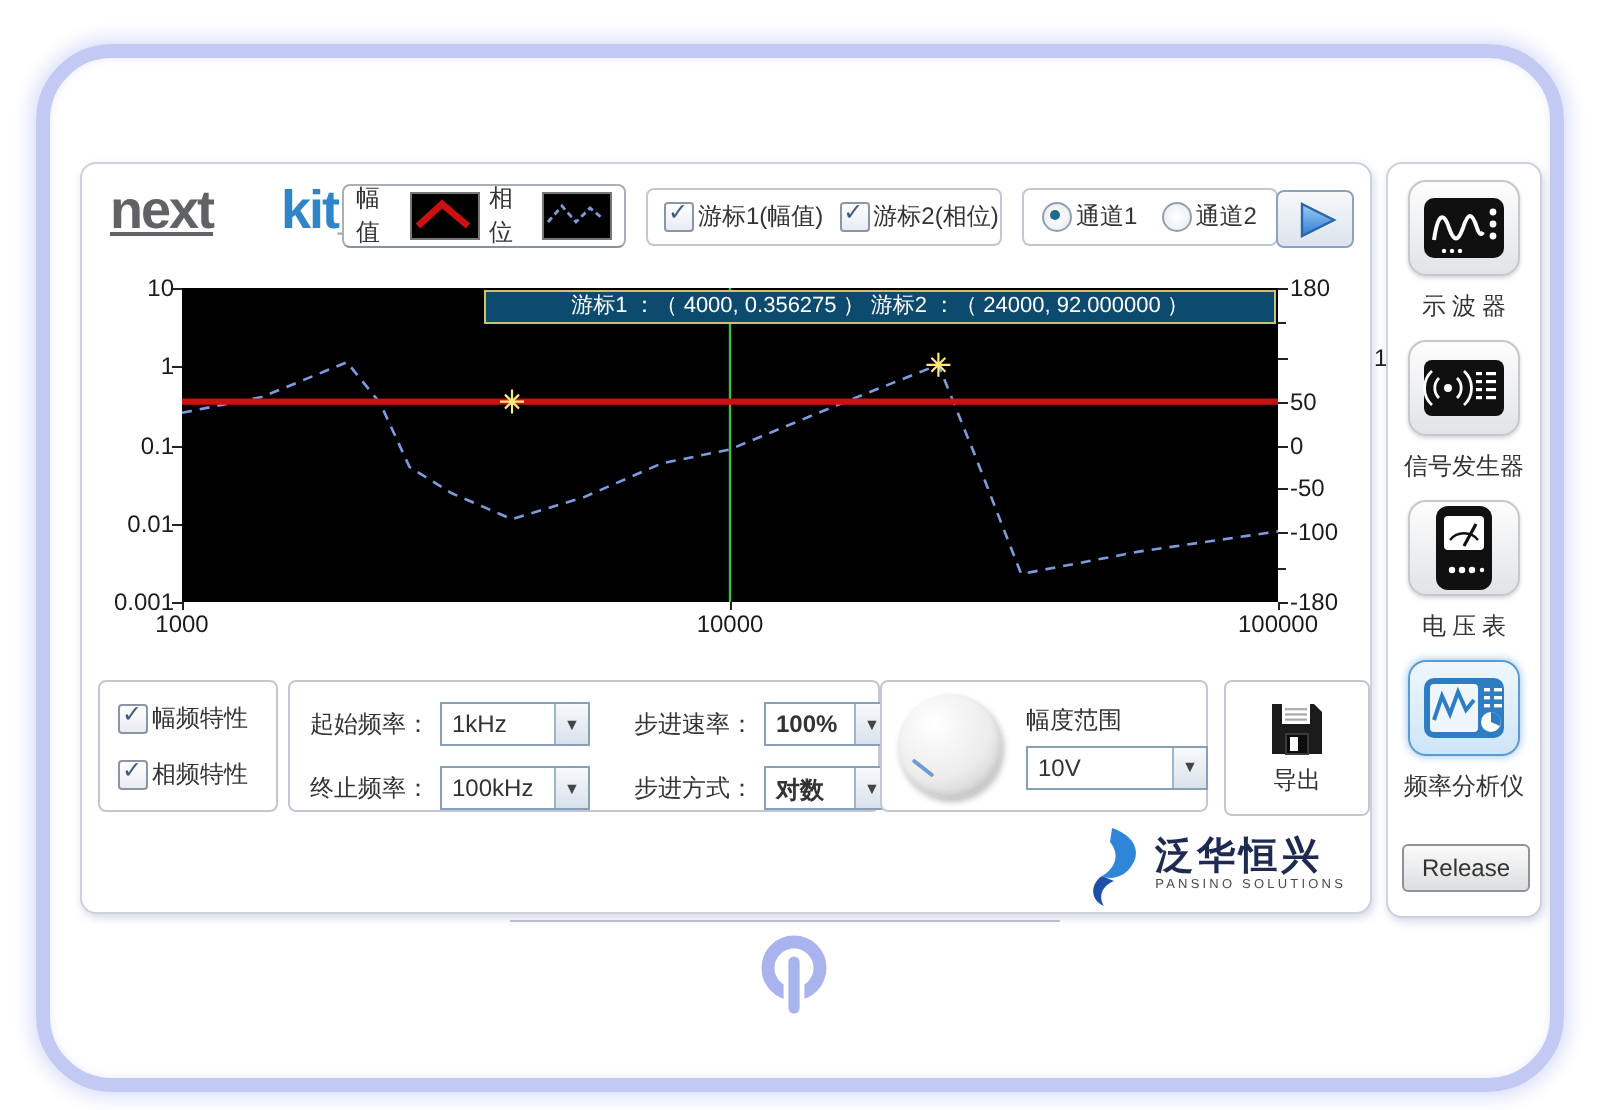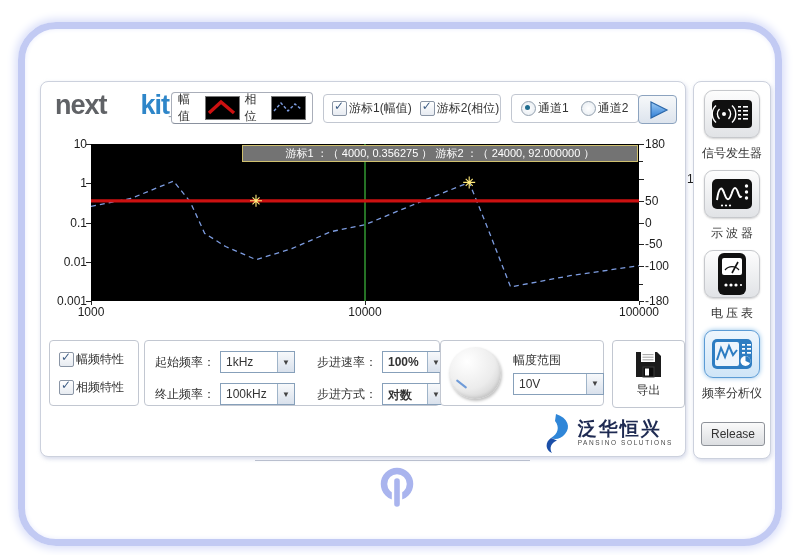--- a/index.html
+++ b/index.html
@@ -7,21 +7,21 @@
        font-family:"Liberation Sans","DejaVu Sans",sans-serif;color:#333;}
   .bezel{position:absolute;left:18px;top:22px;width:764px;height:524px;border-radius:38px;
          border:7px solid #c2caf3;box-shadow:0 0 9px 3px #dadff9, inset 0 0 5px #e8ebfc;box-sizing:border-box;}
   .panel{position:absolute;background:#fff;border:1px solid #ccd1dd;border-radius:8px;
          box-shadow:1px 2px 4px rgba(150,160,200,.40);}
   #main-panel{left:40px;top:81px;width:644px;height:374px;}
   #side-panel{left:693px;top:81px;width:76px;height:376px;}
 
   
   .logo{position:absolute;left:14px;top:8px;font-size:27px;font-weight:bold;letter-spacing:-1px;}
-  .logo .p1{color:#606266;} .logo .p2{color:#2e86c9;margin-left:34px;} .logo .p3{color:#97a0ab;}
+  .logo .p1{color:#606266;text-decoration:underline;} .logo .p2{color:#2e86c9;margin-left:34px;} .logo .p3{color:#97a0ab;}
   .group{position:absolute;border:1px solid #c2c7d1;border-radius:4px;background:#fff;}
   #legend-box{left:130px;top:10px;width:142px;height:32px;border-color:#a9aeb9;border-bottom-color:#8a919e;
               display:flex;align-items:center;gap:5px;padding:12px 6px;box-sizing:border-box;}
   .swatch{width:33px;height:22px;background:#000;border:1px solid #777;flex:0 0 auto;}
   .lg-label{font-size:12px;}
   #cursor-group{left:282px;top:12px;width:178px;height:29px;display:flex;align-items:center;gap:8px;padding:0 8px;box-sizing:border-box;}
   #channel-group{left:470px;top:12px;width:128px;height:29px;display:flex;align-items:center;gap:12px;padding:0 9px;box-sizing:border-box;}
   .cb{width:13px;height:13px;border:1px solid #8a95a5;border-radius:2px;background:linear-gradient(#fff,#e7ebf1);
       display:inline-block;position:relative;flex:0 0 auto;}
   .cb.on::after{content:"✓";position:absolute;left:1px;top:-3px;font-size:12px;font-weight:bold;color:#3d5c84;}
@@ -30,21 +30,21 @@
   .rd.on::after{content:"";position:absolute;left:3px;top:3px;width:5px;height:5px;border-radius:50%;background:#1f6c8e;}
   .ck-label{font-size:12px;white-space:nowrap;}
   .check-row{display:flex;align-items:center;gap:2px;}
   #play-btn{position:absolute;left:597px;top:13px;width:37px;height:27px;border:1px solid #8ca3bf;border-radius:4px;
             background:linear-gradient(#f6f8fa,#dde4ed);display:flex;align-items:center;justify-content:center;cursor:pointer;}
 
   
   #chart-area{position:absolute;left:0;top:52px;width:644px;height:186px;}
   #plot{position:absolute;left:50px;top:10px;width:548px;height:157px;background:#000;}
   #plot svg{position:absolute;left:0;top:0;}
-  #readout{position:absolute;right:1px;top:1px;width:394px;height:15px;border:1px solid #cfc06e;background:#737373;
+  #readout{position:absolute;right:1px;top:1px;width:394px;height:15px;border:1px solid #cfc06e;background:#0c4a6e;
            color:#fff;font-size:11px;line-height:14px;text-align:center;white-space:nowrap;overflow:hidden;z-index:3;}
   .axlbl{position:absolute;font-size:12px;color:#1c1c1c;white-space:nowrap;}
   .yl{width:46px;text-align:right;}
   .yr{text-align:left;}
   .xl{width:60px;text-align:center;}
   .tick{position:absolute;background:#222;}
 
   
   #g-check{left:8px;top:258px;width:90px;height:66px;display:flex;flex-direction:column;justify-content:center;gap:11px;padding-left:9px;box-sizing:border-box;}
   #g-freq{left:103px;top:258px;width:296px;height:66px;display:grid;grid-template-columns:auto auto;
@@ -265,52 +265,52 @@
     <span class="brand-txt">
       <span class="brand-cn">泛华恒兴</span>
       <span class="brand-en">PANSINO SOLUTIONS</span>
     </span>
   </div>
 </div>
 
 <div class="panel" id="side-panel">
   <div class="side-item">
     <span class="inst-btn">
+      <svg width="44" height="38">
+        <rect x="2" y="4" width="40" height="30" rx="5" fill="#101010"></rect>
+        <path d="M7 25 C9 11 12 11 14.5 19 C17 26 19 26 21.5 19 C24 11 26 11 28.5 19 C29.5 22 30.5 23 31.5 21" stroke="#fff" stroke-width="2" fill="none"></path>
+        <circle cx="36.5" cy="11" r="1.7" fill="#fff"></circle>
+          <circle cx="36.5" cy="17" r="1.7" fill="#fff"></circle>
+          <circle cx="36.5" cy="23" r="1.7" fill="#fff"></circle>
+        <circle cx="12" cy="30.5" r="1.1" fill="#fff"></circle>
+          <circle cx="16" cy="30.5" r="1.1" fill="#fff"></circle>
+          <circle cx="20" cy="30.5" r="1.1" fill="#fff"></circle>
+      </svg>
+    </span>
+    <span class="inst-label sp">示波器</span>
+  </div>
+  <div class="side-item">
+    <span class="inst-btn">
       <svg width="44" height="36">
         <rect x="2" y="4" width="40" height="28" rx="4" fill="#101010"></rect>
         <circle cx="14" cy="18" r="2" fill="#fff"></circle>
         <path d="M9.5 13 a7 7 0 0 0 0 10 M18.5 13 a7 7 0 0 1 0 10 M6 9.5 a11.5 11.5 0 0 0 0 17 M22 9.5 a11.5 11.5 0 0 1 0 17" stroke="#fff" stroke-width="1.4" fill="none"></path>
         <g fill="#fff">
           <rect x="28" y="10" width="3" height="1.6"></rect>
             <rect x="33" y="10" width="5" height="1.6"></rect>
           <rect x="28" y="14" width="3" height="1.6"></rect>
             <rect x="33" y="14" width="5" height="1.6"></rect>
           <rect x="28" y="18" width="3" height="1.6"></rect>
             <rect x="33" y="18" width="5" height="1.6"></rect>
           <rect x="28" y="22" width="3" height="1.6"></rect>
             <rect x="33" y="22" width="5" height="1.6"></rect>
         </g>
       </svg>
     </span>
     <span class="inst-label">信号发生器</span>
-  </div>
-  <div class="side-item">
-    <span class="inst-btn">
-      <svg width="44" height="38">
-        <rect x="2" y="4" width="40" height="30" rx="5" fill="#101010"></rect>
-        <path d="M7 25 C9 11 12 11 14.5 19 C17 26 19 26 21.5 19 C24 11 26 11 28.5 19 C29.5 22 30.5 23 31.5 21" stroke="#fff" stroke-width="2" fill="none"></path>
-        <circle cx="36.5" cy="11" r="1.7" fill="#fff"></circle>
-          <circle cx="36.5" cy="17" r="1.7" fill="#fff"></circle>
-          <circle cx="36.5" cy="23" r="1.7" fill="#fff"></circle>
-        <circle cx="12" cy="30.5" r="1.1" fill="#fff"></circle>
-          <circle cx="16" cy="30.5" r="1.1" fill="#fff"></circle>
-          <circle cx="20" cy="30.5" r="1.1" fill="#fff"></circle>
-      </svg>
-    </span>
-    <span class="inst-label sp">示波器</span>
   </div>
   <div class="side-item">
     <span class="inst-btn">
       <svg width="36" height="46">
         <rect x="4" y="2" width="28" height="42" rx="6" fill="#101010"></rect>
         <rect x="8" y="7" width="20" height="17" rx="2" fill="#fff"></rect>
         <path d="M11 19 a9 9 0 0 1 14 0" stroke="#111" stroke-width="1.2" fill="none"></path>
         <line x1="18" y1="22" x2="24" y2="11" stroke="#111" stroke-width="1.6"></line>
         <circle cx="12" cy="34" r="1.6" fill="#fff"></circle>
           <circle cx="17" cy="34" r="1.6" fill="#fff"></circle>

